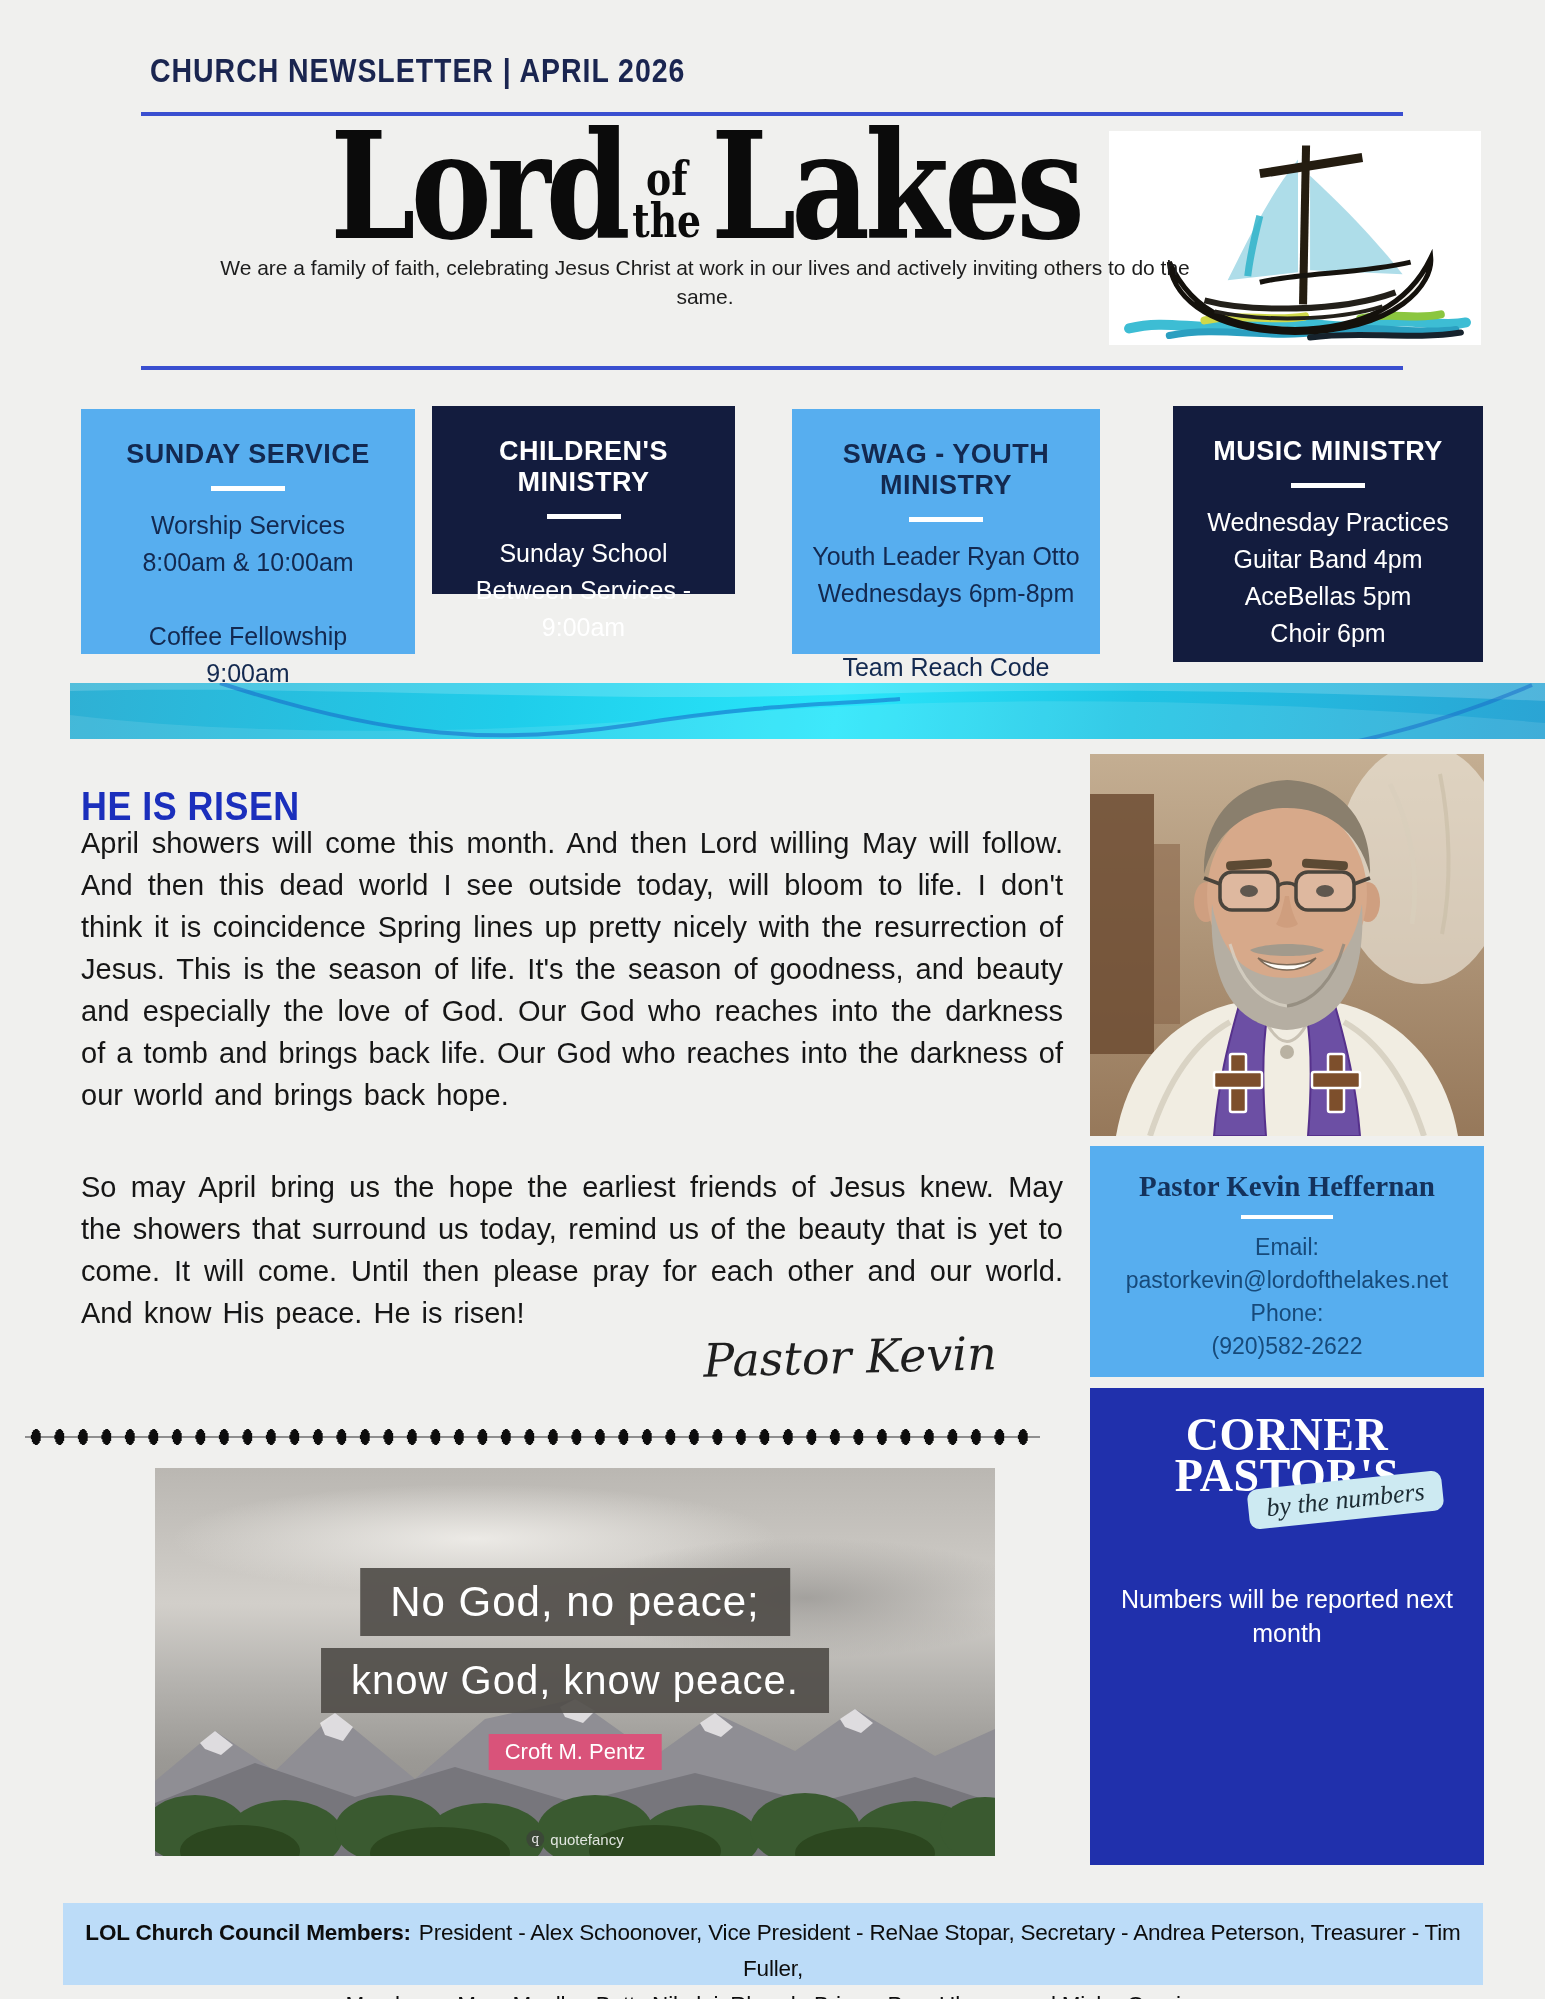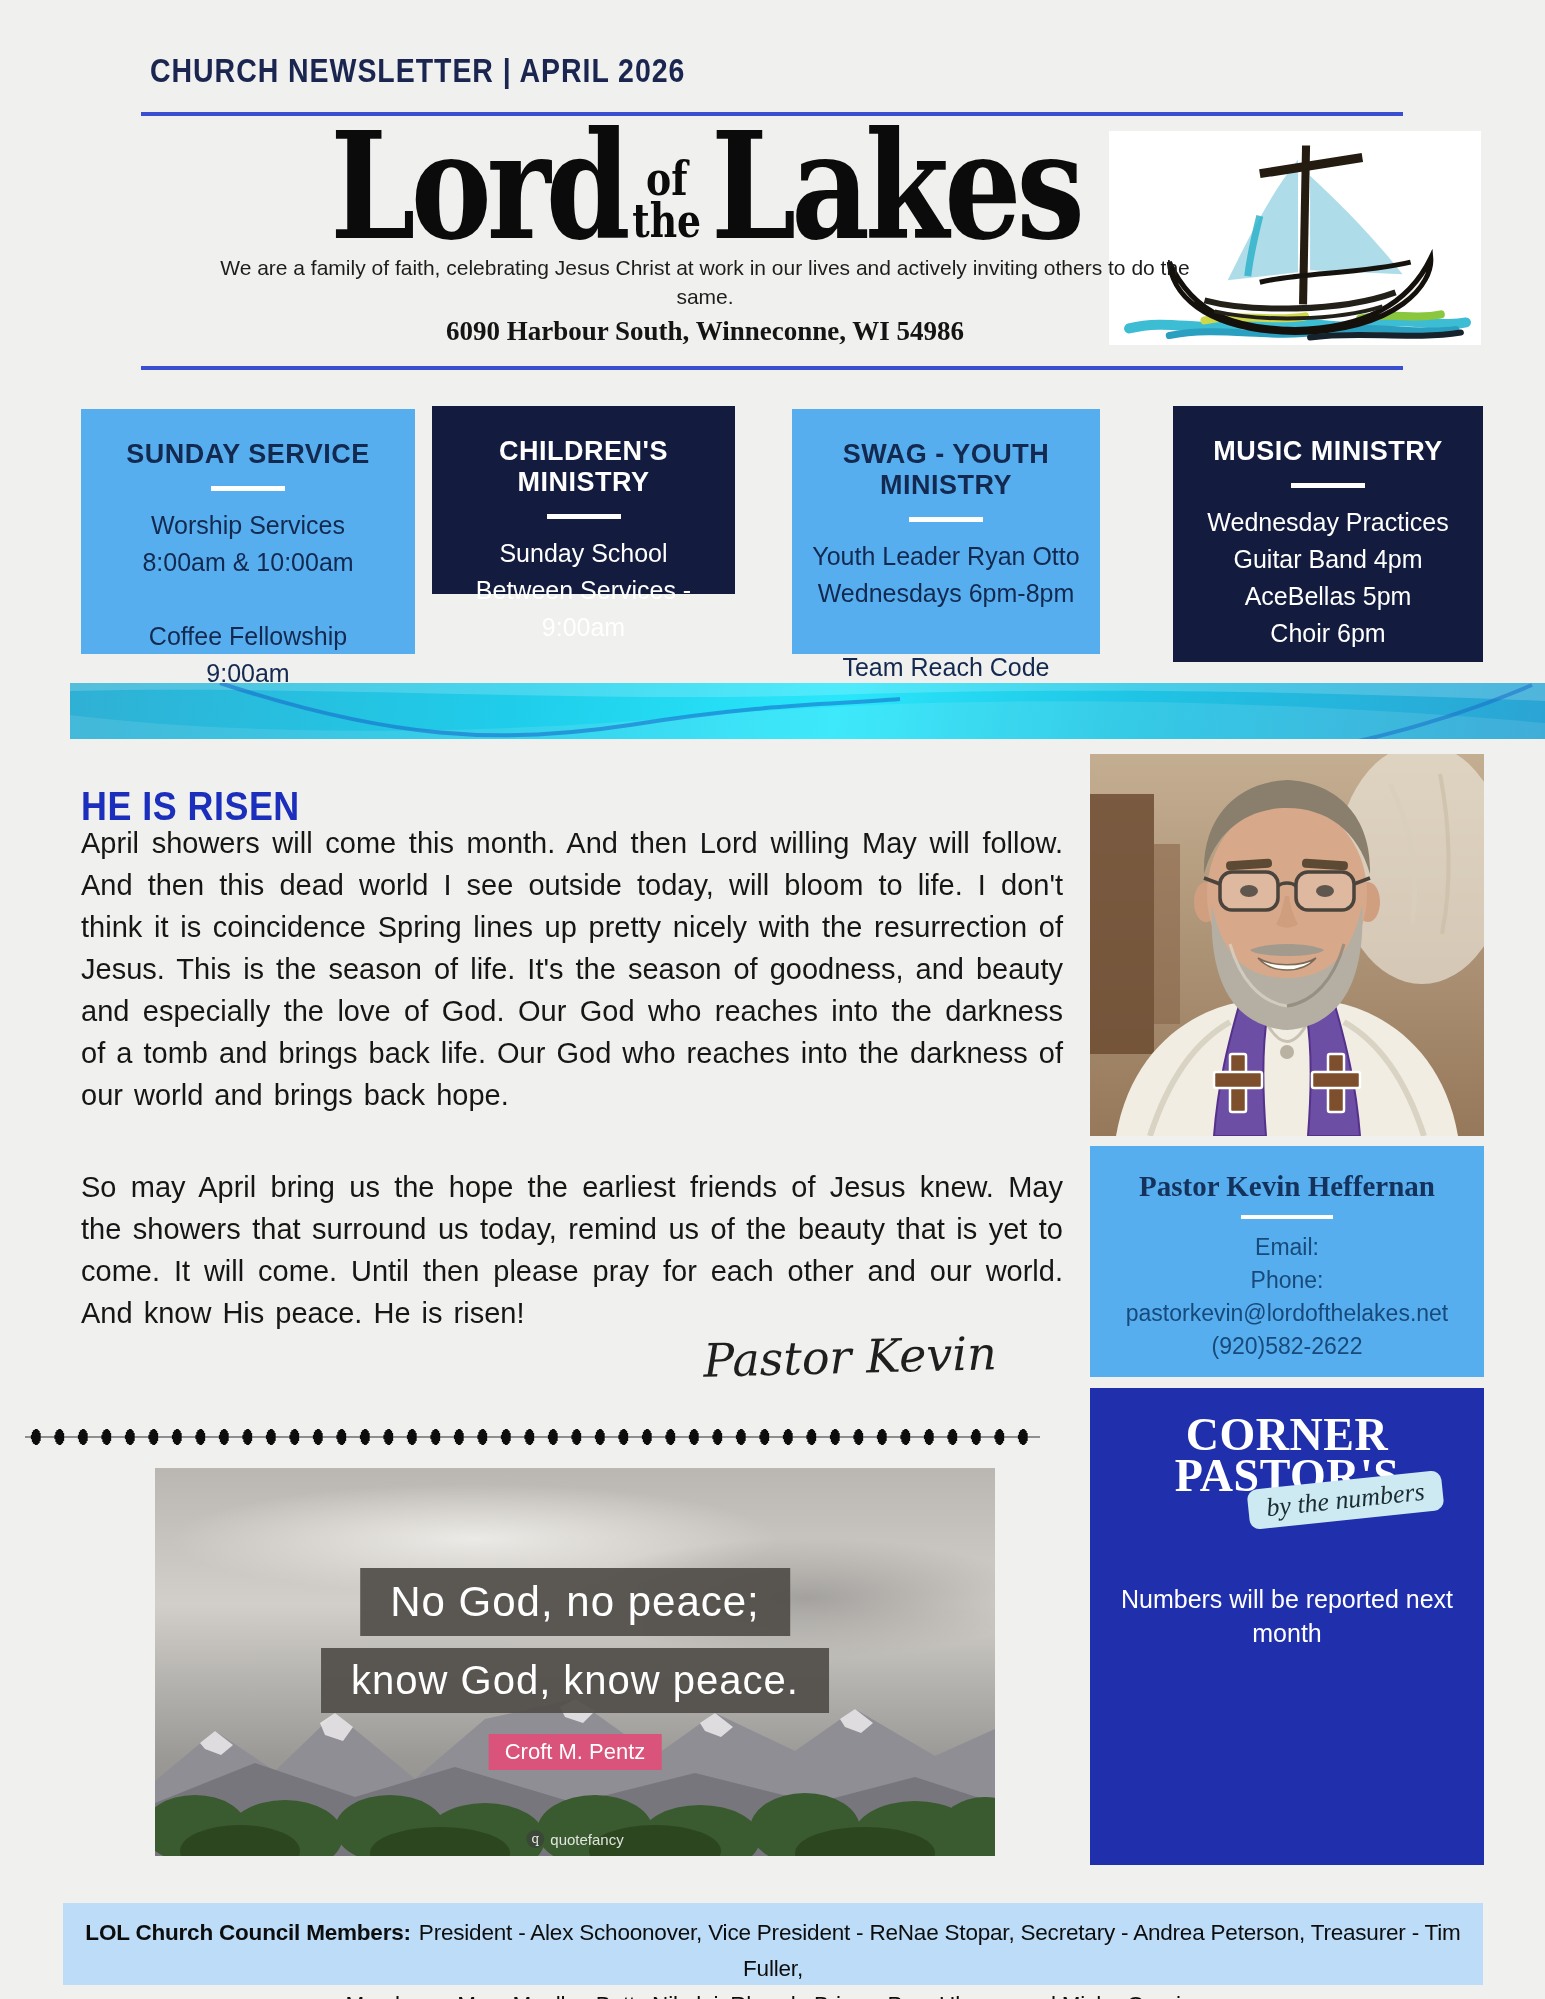--- a/index.html
+++ b/index.html
@@ -128,21 +128,20 @@
 <header class="abs masthead">
   <div class="logo-row">
     <span class="logo-big">Lord</span>
     <span class="logo-stack">
       <span>of</span>
       <span>the</span>
     </span>
     <span class="logo-big">Lakes</span>
   </div>
   <div class="tagline">We are a family of faith, celebrating Jesus Christ at work in our lives and actively inviting others to do the same.</div>
-  <div class="address">6090 Harbour South, Winneconne, WI 54986</div>
 </header>
 
 <div class="abs logo-panel">
   <svg viewBox="0 0 370 212">
     <path d="M20,196 C60,186 90,200 130,192 C180,182 220,200 260,192 C300,184 330,196 355,190" stroke="#3dbdd4" stroke-width="10" fill="none" stroke-linecap="round"></path>
     <path d="M95,188 C130,180 160,190 195,184" stroke="#cfd84a" stroke-width="8" fill="none" stroke-linecap="round"></path>
     <path d="M250,186 C280,179 305,188 330,182" stroke="#8bc63f" stroke-width="8" fill="none" stroke-linecap="round"></path>
     <path d="M60,203 C110,193 160,207 210,199 C260,191 310,203 345,197" stroke="#2b9fc0" stroke-width="7" fill="none" stroke-linecap="round"></path>
     <path d="M200,205 C250,198 300,208 350,200" stroke="#16222c" stroke-width="6" fill="none" stroke-linecap="round"></path>
     <path d="M188,28 L188,140 L118,148 C138,108 158,66 188,28 Z" fill="#aedde9"></path>
@@ -261,22 +260,22 @@
     <path d="M254,190 C244,225 224,248 197,252" stroke="#8e877a" stroke-width="3" fill="none" opacity="0.8"></path>
     <path d="M160,196 C175,188 219,188 234,196 C226,204 168,204 160,196 Z" fill="#a29a8c"></path>
     <path d="M168,204 C182,220 212,220 226,204 C212,213 182,213 168,204 Z" fill="#fffdf8" stroke="#7c6a58" stroke-width="1.5"></path>
   </svg>
 </div>
 
 <section class="abs contact">
   <h3>Pastor Kevin Heffernan</h3>
   <div class="underline"></div>
   <span class="c-line">Email:</span>
+  <span class="c-line">pastorkevin@lordofthelakes.net</span>
   <span class="c-line">Phone:</span>
-  <span class="c-line">pastorkevin@lordofthelakes.net</span>
   <span class="c-line">(920)582-2622</span>
 </section>
 
 <section class="abs corner">
   <h3 class="corner-title">
     <span style="display:block">CORNER</span>
     <span style="display:block">PASTOR'S</span>
   </h3>
   <span class="corner-tag">by the numbers</span>
   <p class="corner-body">Numbers will be reported next month</p>

